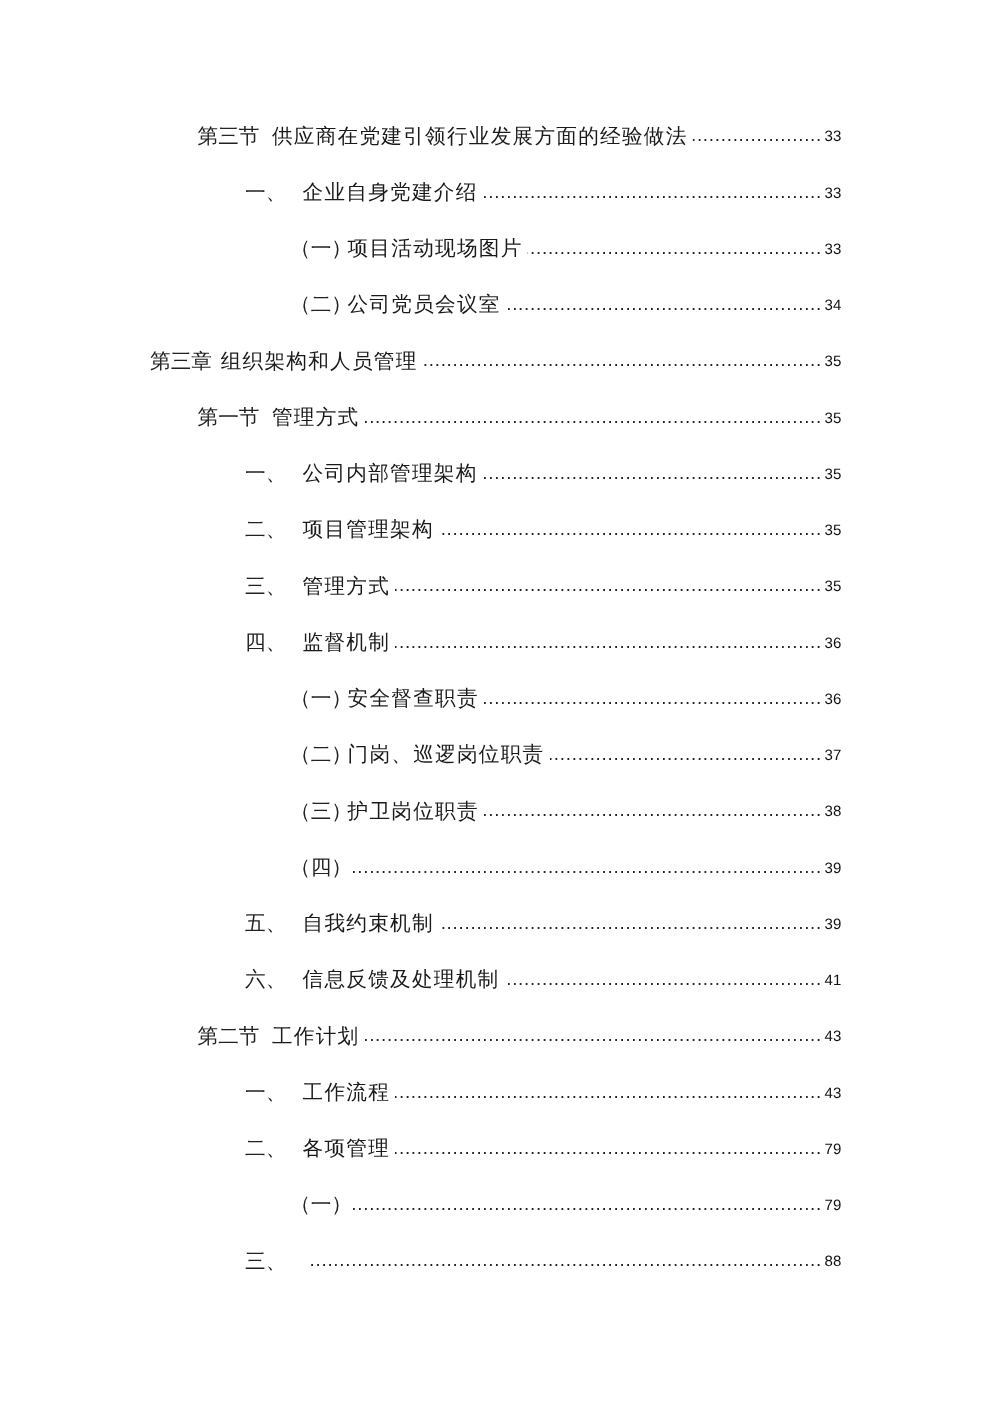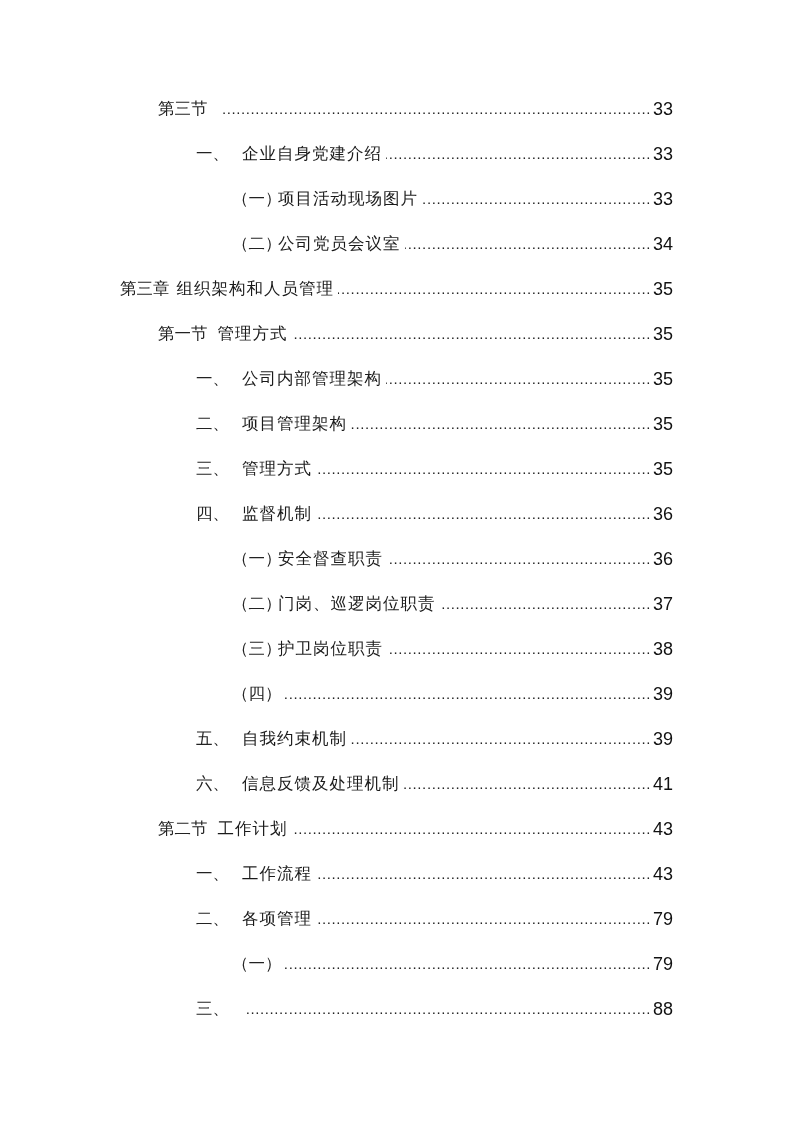--- a/index.html
+++ b/index.html
@@ -56,39 +56,40 @@
       bottom: 0;
       font-family: "Liberation Sans", sans-serif;
       font-size: 15px;
       letter-spacing: 0.6px;
       line-height: 24px;
       color: #222;
     }
     .toc-page {
       flex: 0 0 auto;
       font-family: "Liberation Sans", sans-serif;
-      font-size: 18px;
+      font-size: 12px;
       color: #111;
     }
     .lvl-chapter { left: 120px; }
     .lvl-section { left: 158px; }
     .lvl-item { left: 196px; }
     .lvl-item .toc-num { width: 46px; }
     .lvl-sub { left: 232px; }
     .lvl-sub .toc-num { width: 46px; letter-spacing: 0; }
     .lvl-section .toc-num { margin-right: 10px; }
     .lvl-chapter .toc-num { margin-right: 7px; }
   </style>
 </head>
 <body>
 
 <div class="page">
 
   <div class="toc-row lvl-section" style="top:97px">
     <span class="toc-num">第三节</span>
+    <span class="toc-title">供应商在党建引领行业发展方面的经验做法</span>
     <span class="toc-dots"></span>
     <span class="toc-page">33</span>
   </div>
 
   <div class="toc-row lvl-item" style="top:142px">
     <span class="toc-num">一、</span>
     <span class="toc-title">企业自身党建介绍</span>
     <span class="toc-dots"></span>
     <span class="toc-page">33</span>
   </div>

